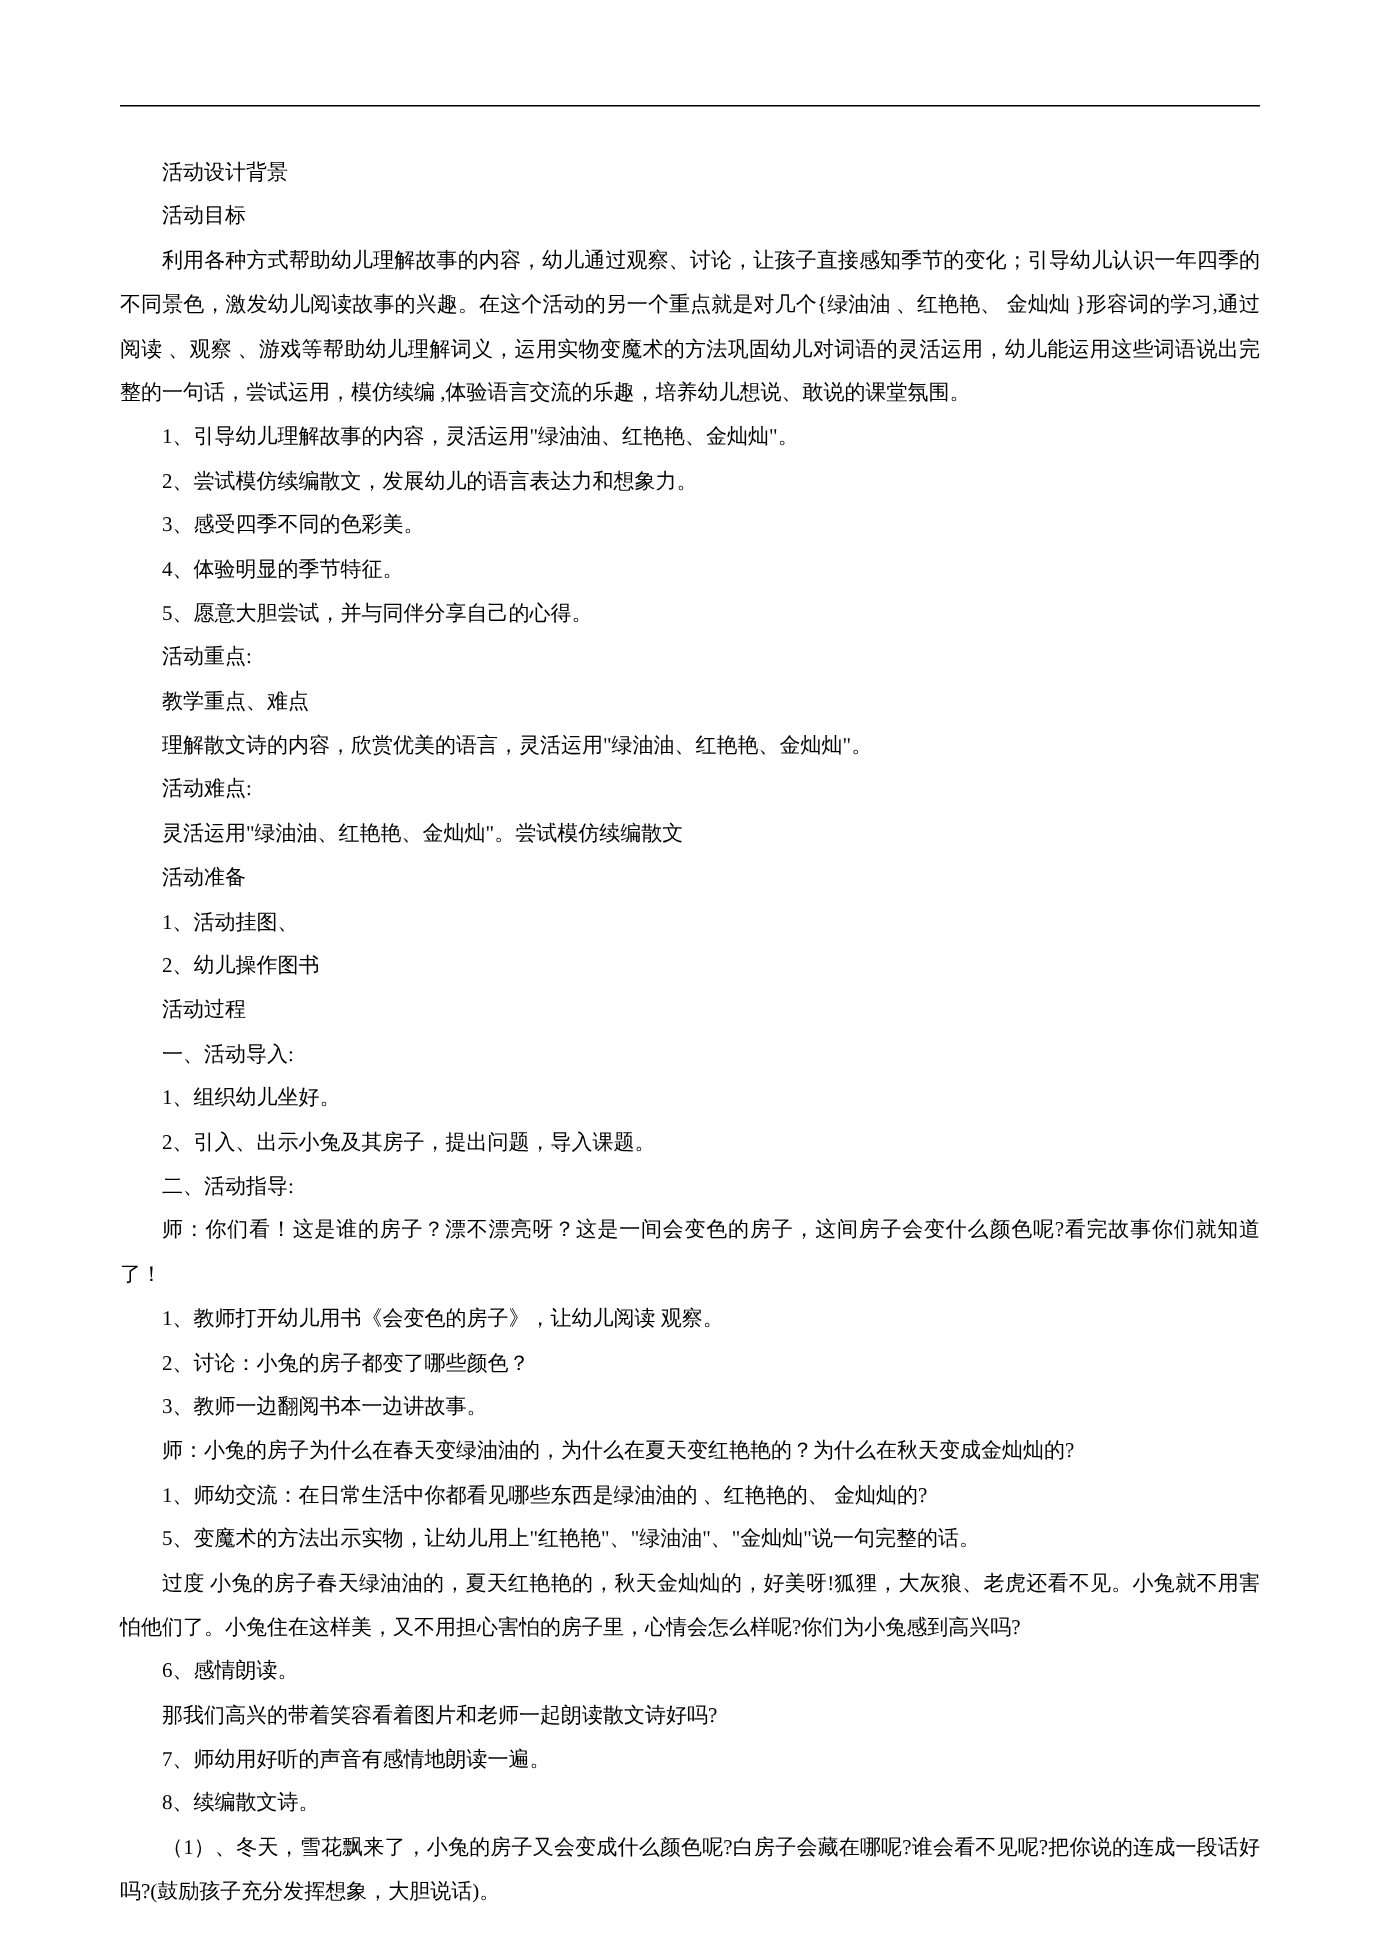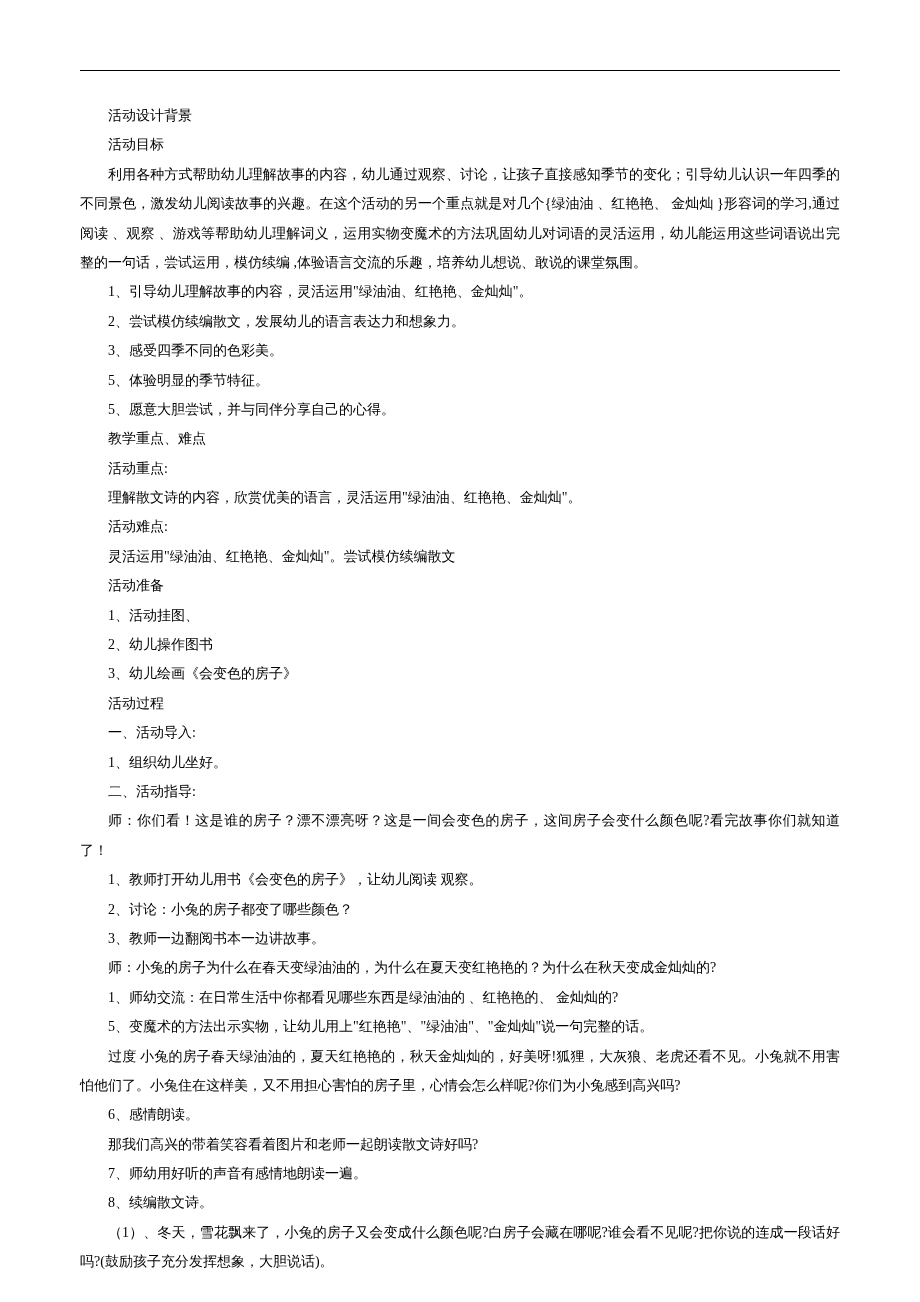--- a/index.html
+++ b/index.html
@@ -30,34 +30,34 @@
 
 <hr class="hr-line">
 
 <div class="content">
   <p>活动设计背景</p>
   <p>活动目标</p>
   <p>利用各种方式帮助幼儿理解故事的内容，幼儿通过观察、讨论，让孩子直接感知季节的变化；引导幼儿认识一年四季的不同景色，激发幼儿阅读故事的兴趣。在这个活动的另一个重点就是对几个{绿油油 、红艳艳、  金灿灿 }形容词的学习,通过阅读 、观察 、游戏等帮助幼儿理解词义，运用实物变魔术的方法巩固幼儿对词语的灵活运用，幼儿能运用这些词语说出完整的一句话，尝试运用，模仿续编 ,体验语言交流的乐趣，培养幼儿想说、敢说的课堂氛围。</p>
   <p>1、引导幼儿理解故事的内容，灵活运用"绿油油、红艳艳、金灿灿"。</p>
   <p>2、尝试模仿续编散文，发展幼儿的语言表达力和想象力。</p>
   <p>3、感受四季不同的色彩美。</p>
-  <p>5、体验明显的季节特征。</p>
+  <p>4、体验明显的季节特征。</p>
   <p>5、愿意大胆尝试，并与同伴分享自己的心得。</p>
+  <p>活动重点:</p>
   <p>教学重点、难点</p>
-  <p>活动重点:</p>
   <p>理解散文诗的内容，欣赏优美的语言，灵活运用"绿油油、红艳艳、金灿灿"。</p>
   <p>活动难点:</p>
   <p>灵活运用"绿油油、红艳艳、金灿灿"。尝试模仿续编散文</p>
   <p>活动准备</p>
   <p>1、活动挂图、</p>
   <p>2、幼儿操作图书</p>
-  <p>3、幼儿绘画《会变色的房子》</p>
   <p>活动过程</p>
   <p>一、活动导入:</p>
   <p>1、组织幼儿坐好。</p>
+  <p>2、引入、出示小兔及其房子，提出问题，导入课题。</p>
   <p>二、活动指导:</p>
   <p>师：你们看！这是谁的房子？漂不漂亮呀？这是一间会变色的房子，这间房子会变什么颜色呢?看完故事你们就知道了！</p>
   <p>1、教师打开幼儿用书《会变色的房子》，让幼儿阅读 观察。</p>
   <p>2、讨论：小兔的房子都变了哪些颜色？</p>
   <p>3、教师一边翻阅书本一边讲故事。</p>
   <p>师：小兔的房子为什么在春天变绿油油的，为什么在夏天变红艳艳的？为什么在秋天变成金灿灿的?</p>
   <p>1、师幼交流：在日常生活中你都看见哪些东西是绿油油的 、红艳艳的、  金灿灿的?</p>
   <p>5、变魔术的方法出示实物，让幼儿用上"红艳艳"、"绿油油"、"金灿灿"说一句完整的话。</p>
   <p>过度 小兔的房子春天绿油油的，夏天红艳艳的，秋天金灿灿的，好美呀!狐狸，大灰狼、老虎还看不见。小兔就不用害怕他们了。小兔住在这样美，又不用担心害怕的房子里，心情会怎么样呢?你们为小兔感到高兴吗?</p>
   <p>6、感情朗读。</p>

